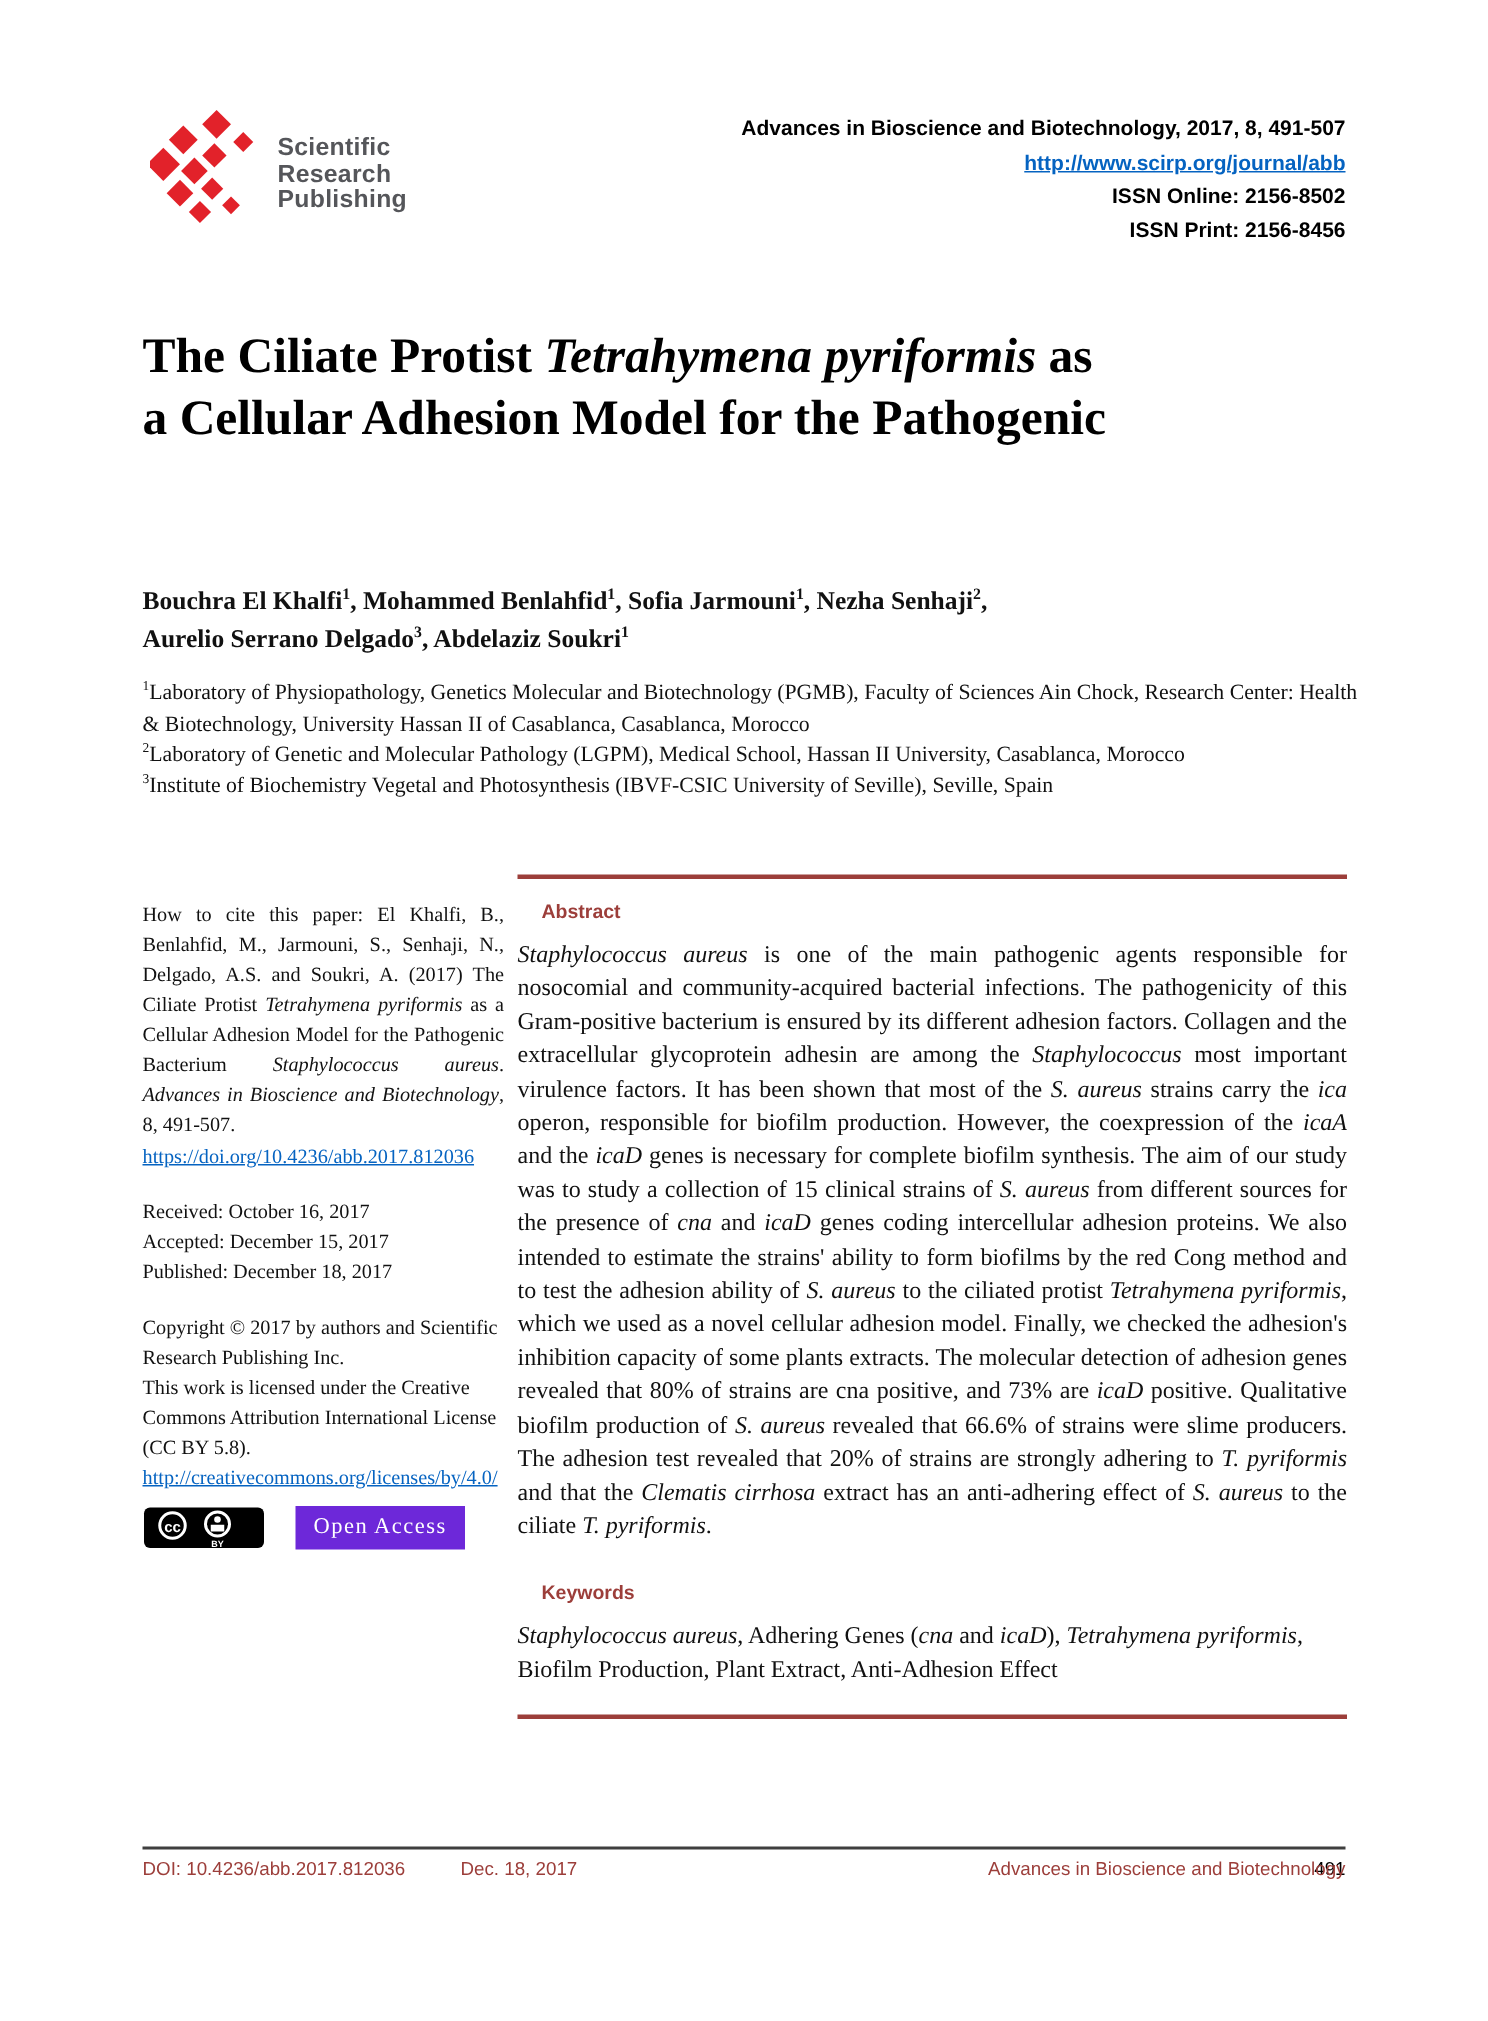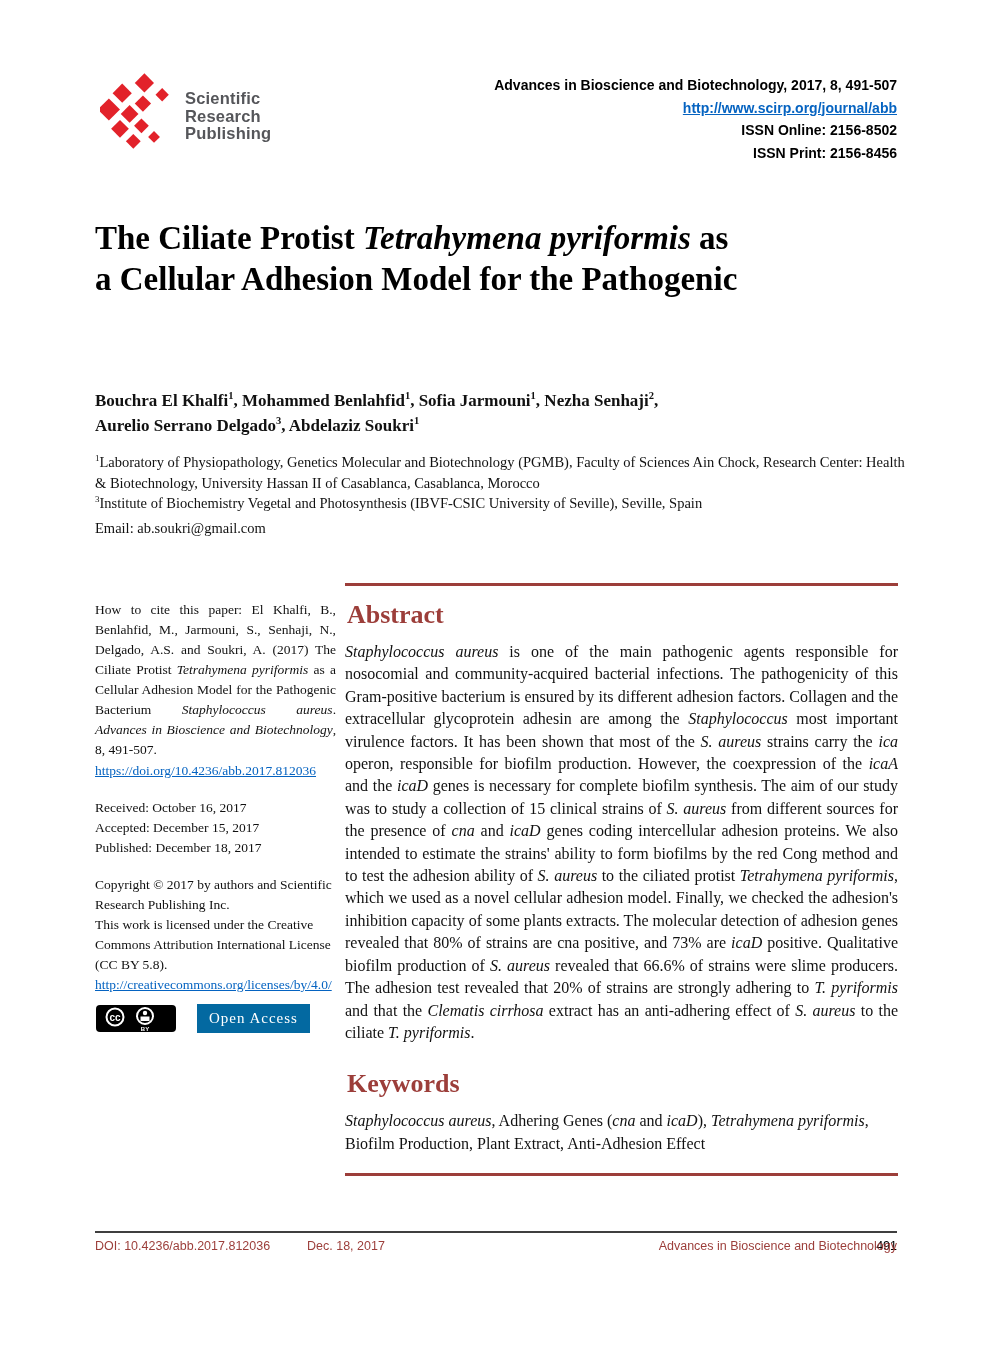--- a/index.html
+++ b/index.html
@@ -31,27 +31,27 @@
 
   
   .sidebar{position:absolute;left:95px;top:600px;width:241px;font-size:13.5px;line-height:20px;}
   .cite{text-align:justify;margin:0;}
   .side-link{display:inline-block;margin-top:1px;font-size:13.5px;}
   .dates{margin-top:17px;}
   .dates div{margin:0;}
   .copyright{margin-top:17px;}
   .copyright p{margin:0;}
   .badges{margin-top:9px;display:flex;gap:20px;align-items:center;}
-  .oa-badge{background:#0369a1;color:#fff;font-family:"Liberation Serif",serif;
+  .oa-badge{background:#6d28d9;color:#fff;font-family:"Liberation Serif",serif;
             font-size:15px;padding:4px 12px 5px;letter-spacing:1px;}
 
   
   .main{position:absolute;left:345px;top:583px;width:553px;}
   .rule{height:3px;background:#9c3e3a;border:none;margin:0;}
-  .main h2{color:#9c3e3a;font-size:26px;margin:14px 2px 11px;font-family:Liberation Serif, serif;}
+  .main h2{color:#9c3e3a;font-size:13px;margin:14px 16px 11px;font-family:Liberation Sans, sans-serif;}
   .kw-head{margin-top:25px !important;}
   .abstract-text{font-size:16px;line-height:22.4px;text-align:justify;margin:0;}
   .keywords-text{font-size:16px;line-height:22.4px;margin:0;}
   .rule-bottom{margin-top:18px;}
 
   
   .footer-rule{position:absolute;left:95px;width:802px;top:1231px;height:2px;background:#3f3f3f;}
   .footer{position:absolute;left:95px;width:802px;top:1239px;height:18px;
           font-family:"Liberation Sans",sans-serif;font-size:12.5px;color:#9c3e3a;}
   .footer .f-doi{position:absolute;left:0;}
@@ -98,22 +98,22 @@
     <div><span>a Cellular Adhesion Model for the Pathogenic</span></div>
   </div>
 
   <div class="authors">
     <div><span>Bouchra El Khalfi</span><sup>1</sup><span>, Mohammed Benlahfid</span><sup>1</sup><span>, Sofia Jarmouni</span><sup>1</sup><span>, Nezha Senhaji</span><sup>2</sup><span>,</span></div>
     <div><span>Aurelio Serrano Delgado</span><sup>3</sup><span>, Abdelaziz Soukri</span><sup>1</sup></div>
   </div>
 
   <div class="affiliations">
     <p><sup>1</sup><span>Laboratory of Physiopathology, Genetics Molecular and Biotechnology (PGMB), Faculty of Sciences Ain Chock, Research Center: Health &amp; Biotechnology, University Hassan II of Casablanca, Casablanca, Morocco</span></p>
+    <p><sup>2</sup><span>Laboratory of Genetic and Molecular Pathology (LGPM), Medical School, Hassan II University, Casablanca, Morocco</span></p>
     <p><sup>3</sup><span>Institute of Biochemistry Vegetal and Photosynthesis (IBVF-CSIC University of Seville), Seville, Spain</span></p>
-    <p class="aff-email">Email: ab.soukri@gmail.com</p>
   </div>
 
   <div class="sidebar">
     <p class="cite"><span class="bd">How to cite this paper: </span><span>El Khalfi, B., Benlahfid, M., Jarmouni, S., Senhaji, N., Delgado, A.S. and Soukri, A. (2017) The Ciliate Protist </span><span class="it">Tetrahymena pyriformis</span><span> as a Cellular Adhesion Model for the Pathogenic Bacterium </span><span class="it">Staphylococcus aureus</span><span>. </span><span class="it">Advances in Bioscience and Biotechnology</span><span>, </span><span class="bd">8</span><span>, 491-507.</span></p>
     <span class="link side-link">https://doi.org/10.4236/abb.2017.812036</span>
 
     <div class="dates">
       <div><span class="bd">Received: </span><span>October 16, 2017</span></div>
       <div><span class="bd">Accepted: </span><span>December 15, 2017</span></div>
       <div><span class="bd">Published: </span><span>December 18, 2017</span></div>

